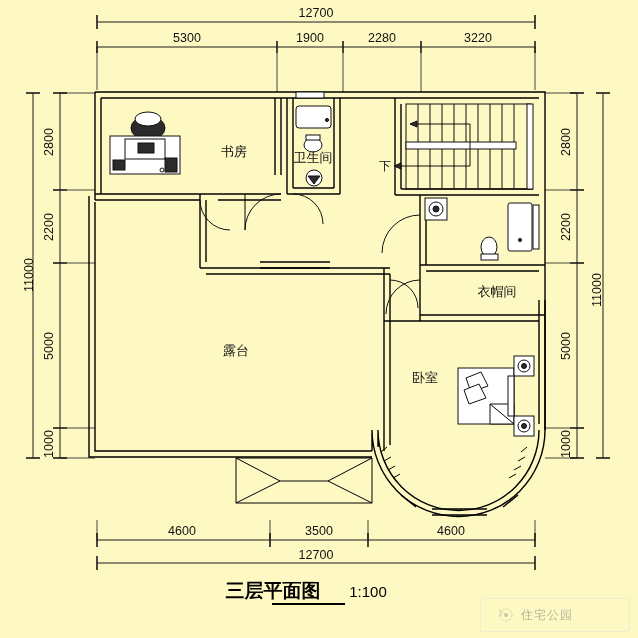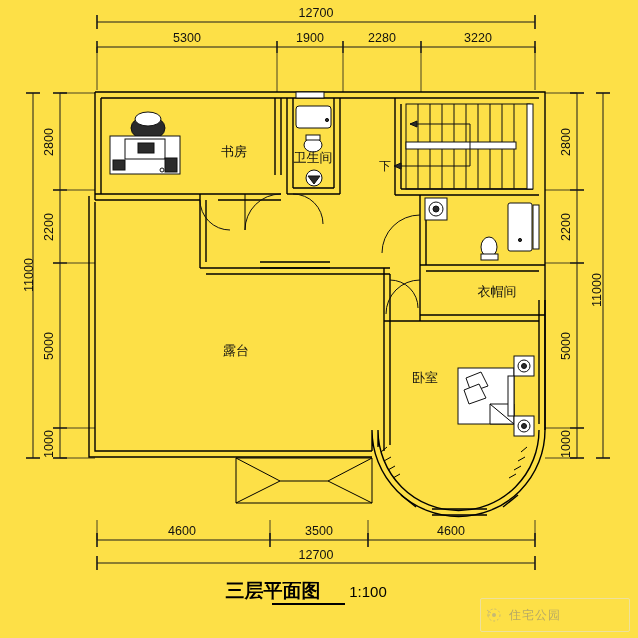--- a/index.html
+++ b/index.html
@@ -7,21 +7,21 @@
     padding: 0;
     background: #ffffff;
   }
   body {
     font-family: "Liberation Sans", sans-serif;
   }
   #page {
     position: relative;
     width: 638px;
     height: 638px;
-    background: #fde047;
+    background: #fef9c3;
     overflow: hidden;
   }
   #plan-svg {
     position: absolute;
     left: 0;
     top: 0;
     width: 638px;
     height: 638px;
     display: block;
   }
@@ -69,21 +69,21 @@
     position: absolute;
     right: 8px;
     bottom: 6px;
     width: 150px;
     height: 34px;
     border: 1px solid #e2e2e2;
     border-radius: 2px;
     display: flex;
     align-items: center;
     gap: 6px;
-    padding-left: 4px;
+    padding-left: 16px;
     box-sizing: border-box;
     opacity: 0.55;
   }
   #wm-label {
     font-family: "DejaVu Sans", sans-serif;
     font-size: 12px;
     color: #7d7d7d;
     letter-spacing: 1px;
   }
 </style>

